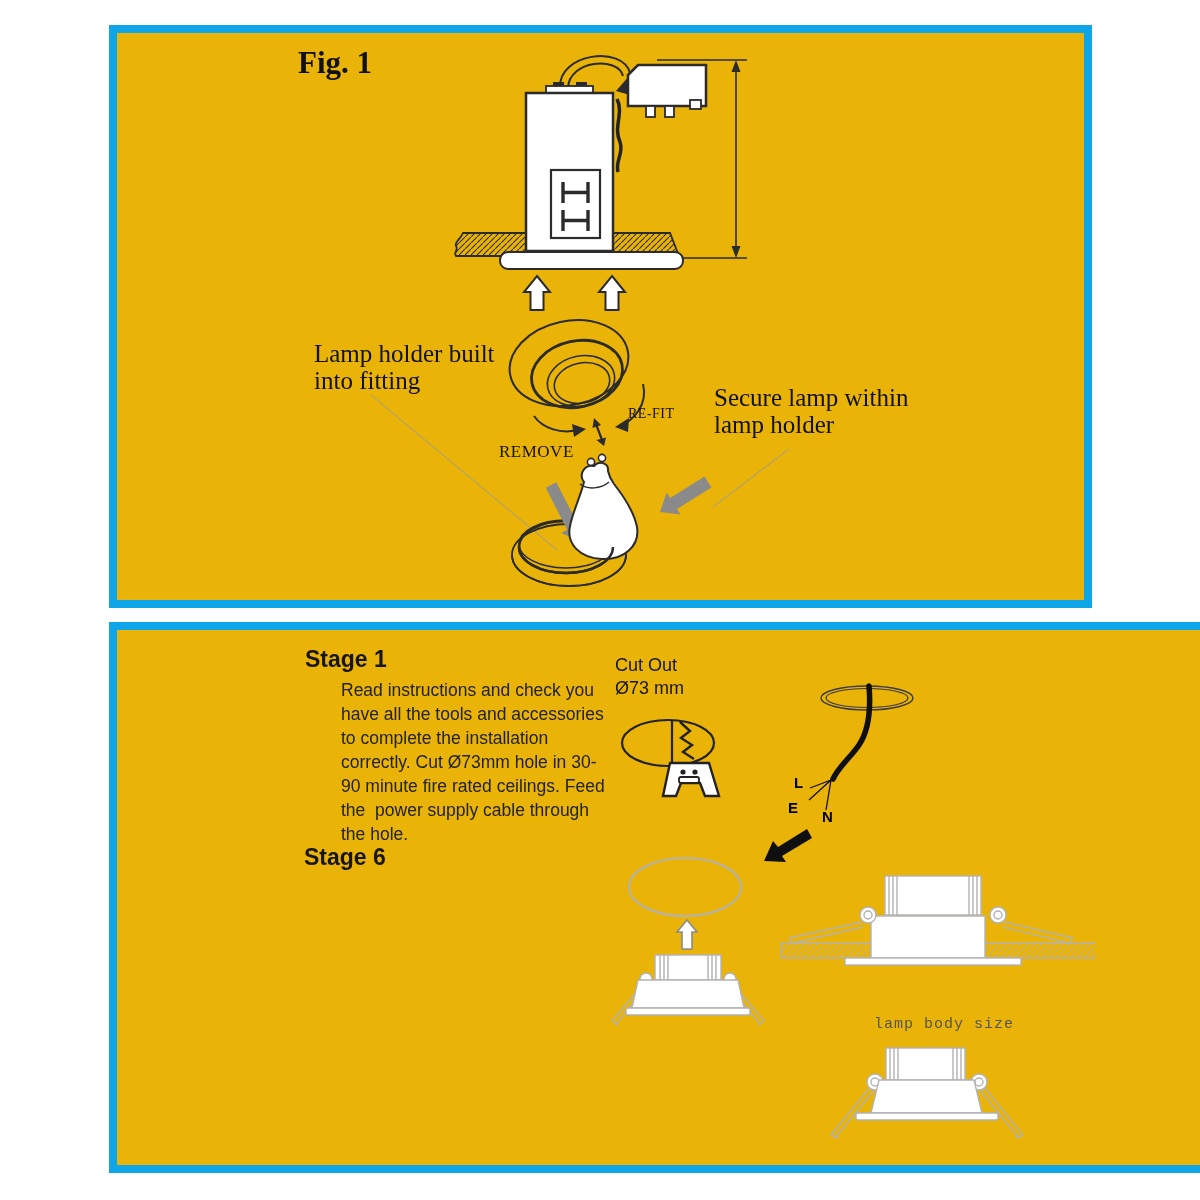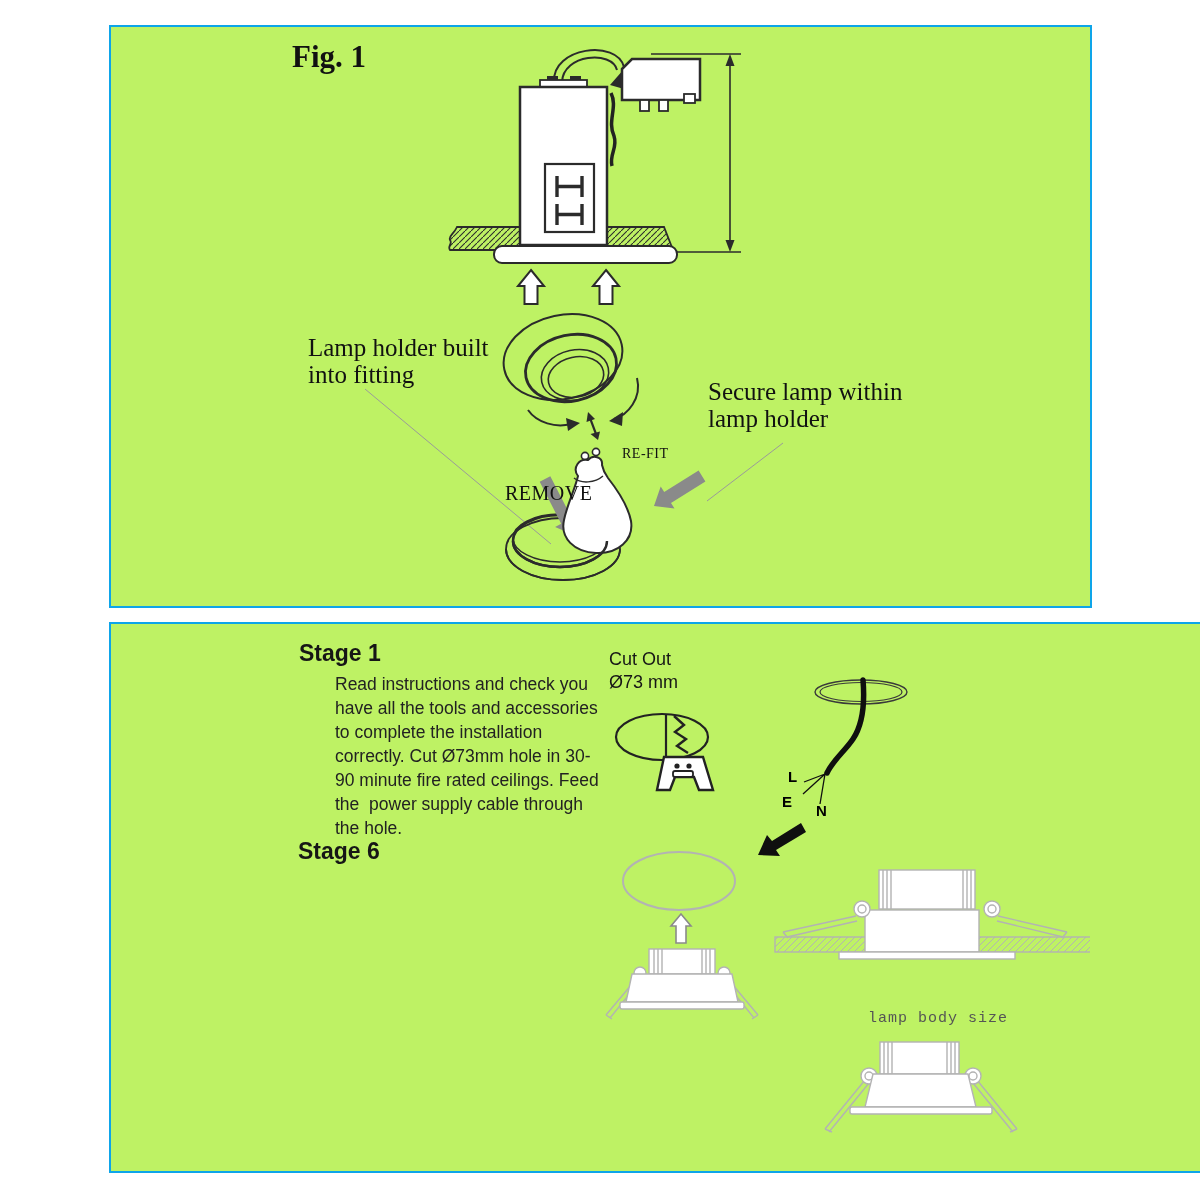--- a/index.html
+++ b/index.html
@@ -1,25 +1,25 @@
 <!DOCTYPE html>
 <html><head>
 <meta charset="utf-8">
 <style>
   html,body{margin:0;padding:0;background:#fff;}
   #page{position:relative;width:1200px;height:1200px;background:#ffffff;overflow:hidden;
         font-family:"Liberation Sans",sans-serif;color:#1a1a1a;}
-  .panel{position:absolute;background:#bef264;border:2px solid #0ea5e9;box-sizing:border-box;}
+  .panel{position:absolute;background:#eab308;border:8px solid #0ea5e9;box-sizing:border-box;}
   #panel1{left:109px;top:25px;width:983px;height:583px;}
   #panel2{left:109px;top:622px;width:1125px;height:551px;}
   .abs{position:absolute;}
   .fig-title{font-family:"Liberation Serif",serif;font-weight:bold;font-size:31px;color:#111;}
   .serif-label{font-family:"Liberation Serif",serif;font-size:25px;line-height:27px;color:#111;
                white-space:pre-line;}
-  .serif-small{font-family:"Liberation Serif",serif;font-size:14px;color:#111;letter-spacing:0.5px;margin-top:46px;}
+  .serif-small{font-family:"Liberation Serif",serif;font-size:14px;color:#111;letter-spacing:0.5px;}
   .stage-title{font-size:23px;font-weight:bold;color:#161616;margin-bottom:5px;}
   .stage-body{font-size:17.5px;line-height:24px;color:#222;white-space:pre-wrap;margin-left:36px;}
   .cut-label{font-size:18px;line-height:23px;color:#161616;}
   .wire-label{font-size:15px;font-weight:bold;color:#000;}
   .mono-label{font-family:"Liberation Mono","DejaVu Sans Mono",monospace;font-size:15px;
               letter-spacing:1px;color:#555;}
   svg{position:absolute;left:0;top:0;}
 </style>
 </head>
 <body>
@@ -127,21 +127,21 @@
     <div class="abs fig-title" style="left:181px;top:12px">Fig. 1</div>
 
     <div class="abs serif-label" style="left:197px;top:307px">Lamp holder built
 into fitting</div>
 
     <div class="abs serif-label" style="left:597px;top:351px">Secure lamp within
 lamp holder</div>
 
     <div class="abs serif-small" style="left:511px;top:373px">RE-FIT</div>
 
-    <div class="abs serif-small" style="left:394px;top:409px;font-size:20px">REMOVE</div>
+    <div class="abs serif-small" style="left:382px;top:409px;font-size:17px">REMOVE</div>
   </div>
 
   <div id="panel2" class="panel">
 
     <svg width="979" height="547" viewBox="0 0 979 547">
       <defs>
         <pattern id="hatchL" width="7" height="7" patternUnits="userSpaceOnUse">
           <line x1="0" y1="7" x2="7" y2="0" stroke="#b3b3b3" stroke-width="1"></line>
         </pattern>
       </defs>

